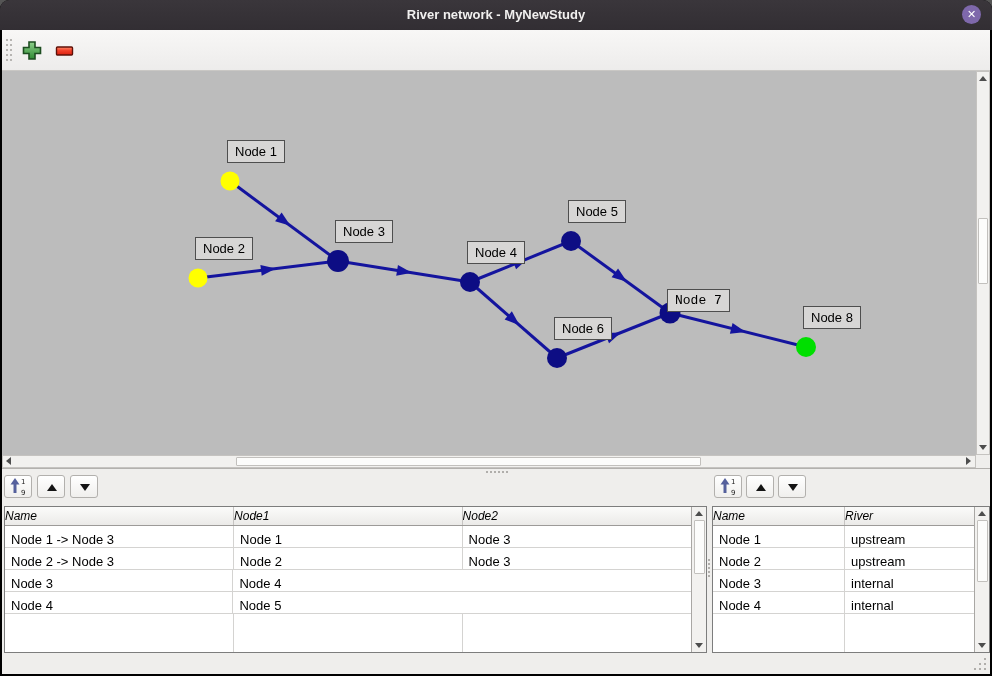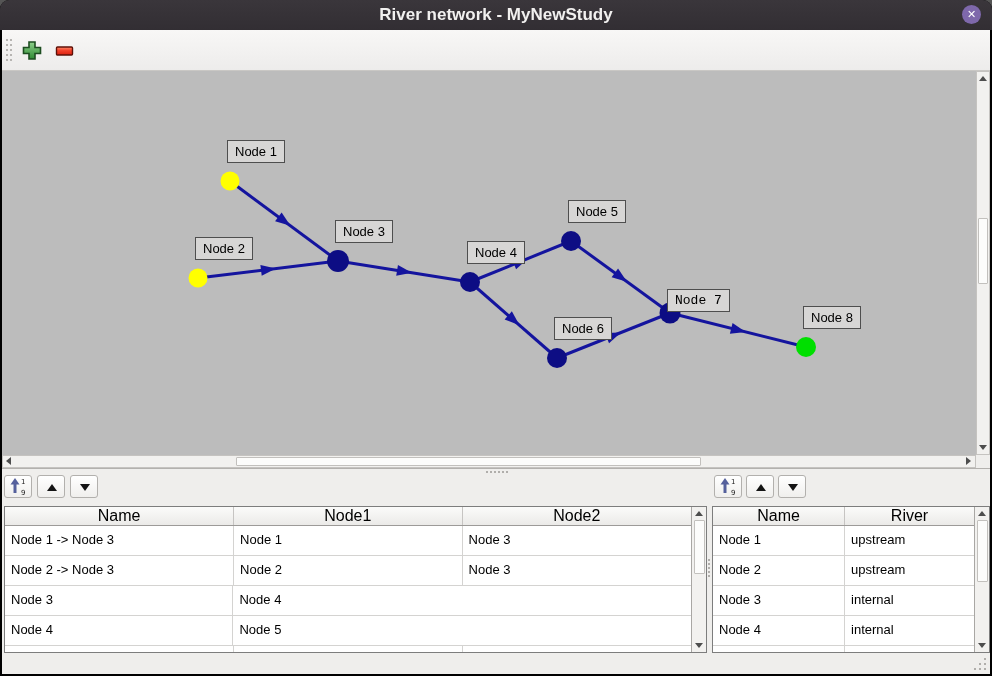--- a/index.html
+++ b/index.html
@@ -13,21 +13,21 @@
 
   
   .titlebar{
     position:absolute; left:0; top:0; width:992px; height:30px;
     background:linear-gradient(#3a363b,#322e33);
     border-radius:8px 8px 0 0;
   }
   .title-text{
     position:absolute; left:0; right:0; top:0; height:30px;
     text-align:center; line-height:30px;
-    color:#f1f0ef; font-size:17px; font-weight:bold;
+    color:#f1f0ef; font-size:13px; font-weight:bold;
   }
   .close-btn{
     position:absolute; right:11px; top:5px; width:19px; height:19px;
     border-radius:50%; background:#7e68ab;
     color:#fff; font-size:11px; font-weight:bold;
     text-align:center; line-height:19px; cursor:default;
   }
 
   
   .toolbar{
@@ -96,25 +96,25 @@
     background:#fff; border:1px solid #7d7d7d;
     display:flex;
   }
   .dt-main{ flex:1; display:flex; flex-direction:column; overflow:hidden; }
   .dt-head{
     display:flex; height:19px; flex:none;
     background:linear-gradient(#fbfbfa,#ebeae8);
     border-bottom:1px solid #9c9a98;
   }
   .dt-th{
-    font-size:16px; color:#000; text-align:center; line-height:18px;
-    border-right:1px solid #c6c4c2; overflow:hidden;
+    font-size:12px; color:#000; line-height:18px;
+    border-right:1px solid #c6c4c2; overflow:hidden;font-style:italic;
   }
   .dt-th:last-child{ border-right:none; }
-  .dt-row{ display:flex; height:30px; flex:none; border-bottom:1px solid #d4d3d1; }
+  .dt-row{ display:flex; height:22px; flex:none; border-bottom:1px solid #d4d3d1; }
   .dt-row.filler{ flex:1; border-bottom:none; }
   .dt-td{
     font-size:13px; color:#000; line-height:28px; padding-left:6px;
     border-right:1px solid #d4d3d1; overflow:hidden; white-space:nowrap;
   }
   .dt-td:last-child{ border-right:none; }
   .dt-vscroll{
     flex:none; width:15px; position:relative;
     background:#f2f1ef; border-left:1px solid #a9a7a4;
   }

